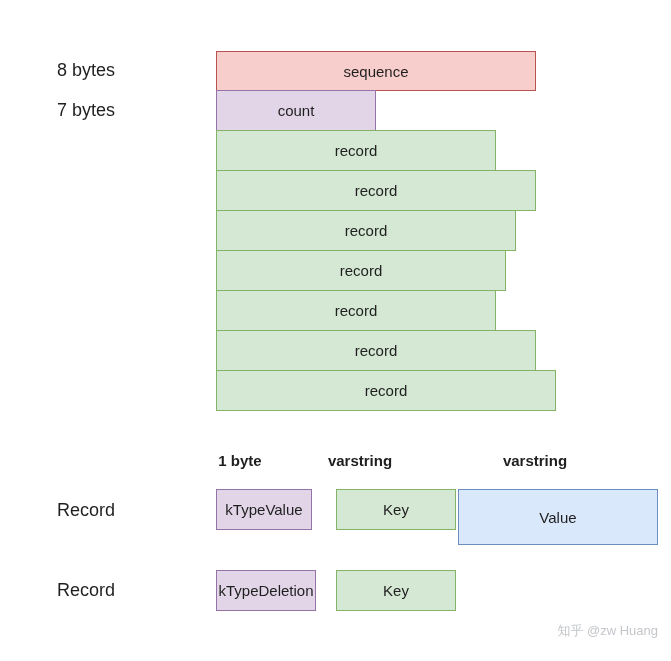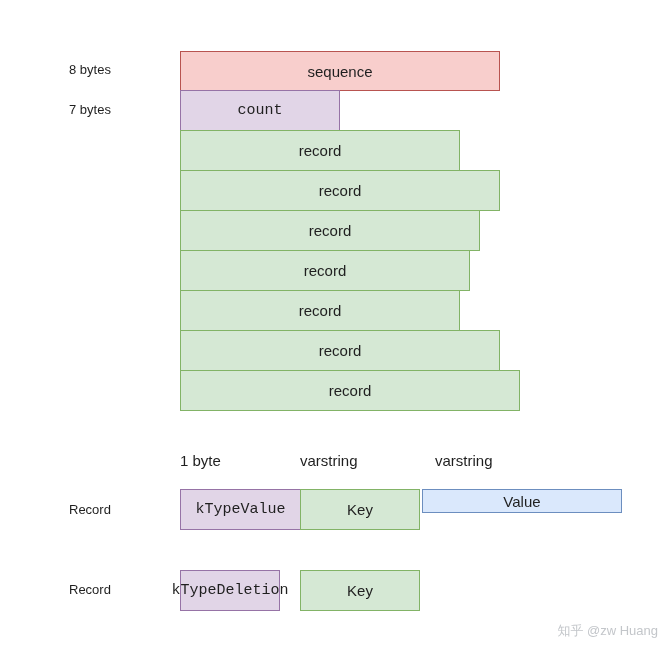--- a/index.html
+++ b/index.html
@@ -20,37 +20,40 @@
     color:var(--text);
     overflow:hidden;
   }
   .box{
     position:absolute;
     box-sizing:border-box;
     display:flex;align-items:center;justify-content:center;
     font-size:15px;
     line-height:1;
     border:1px solid #000;
+    margin-left:36px;
   }
   .box.red{background:var(--red-fill);border-color:var(--red-stroke);}
-  .box.purple{background:var(--purple-fill);border-color:var(--purple-stroke);font-family:Liberation Mono, monospace;}
+  .box.purple{background:var(--purple-fill);border-color:var(--purple-stroke);}
   .box.green{background:var(--green-fill);border-color:var(--green-stroke);}
   .box.blue{background:var(--blue-fill);border-color:var(--blue-stroke);}
   .side-label{
     position:absolute;
-    left:69px;
-    font-size:13px;
+    left:57px;
+    font-size:18px;
     height:18px;line-height:18px;
     white-space:nowrap;
   }
   .col-header{
     position:absolute;
     font-size:15px;
     height:18px;line-height:18px;
+    text-align:center;
     white-space:nowrap;
+    font-weight:bold;
   }
   .watermark{
     position:absolute;
     right:13px;top:622px;
     font-size:13px;
     color:var(--watermark);
     text-shadow:1px 1px 0 rgba(255,255,255,0.95);
     white-space:nowrap;
   }
 </style>
@@ -71,23 +74,23 @@
   <div class="box green" style="left:180px;top:250px;width:290px;height:41px">record</div>
   <div class="box green" style="left:180px;top:290px;width:280px;height:41px">record</div>
   <div class="box green" style="left:180px;top:330px;width:320px;height:41px">record</div>
   <div class="box green" style="left:180px;top:370px;width:340px;height:41px">record</div>
 
   <div class="col-header" style="left:180px;top:452px;width:120px">1 byte</div>
   <div class="col-header" style="left:300px;top:452px;width:120px">varstring</div>
   <div class="col-header" style="left:435px;top:452px;width:200px">varstring</div>
 
   <div class="side-label" style="top:501px">Record</div>
-  <div class="box purple" style="left:180px;top:489px;width:121px;height:41px">kTypeValue</div>
+  <div class="box purple" style="left:180px;top:489px;width:96px;height:41px">kTypeValue</div>
   <div class="box green" style="left:300px;top:489px;width:120px;height:41px">Key</div>
-  <div class="box blue" style="left:422px;top:489px;width:200px;height:24px">Value</div>
+  <div class="box blue" style="left:422px;top:489px;width:200px;height:56px">Value</div>
 
   <div class="side-label" style="top:581px">Record</div>
   <div class="box purple" style="left:180px;top:570px;width:100px;height:41px">kTypeDeletion</div>
   <div class="box green" style="left:300px;top:570px;width:120px;height:41px">Key</div>
 
   <div class="watermark">知乎 @zw Huang</div>
 
 </div>
 
 </body></html>

